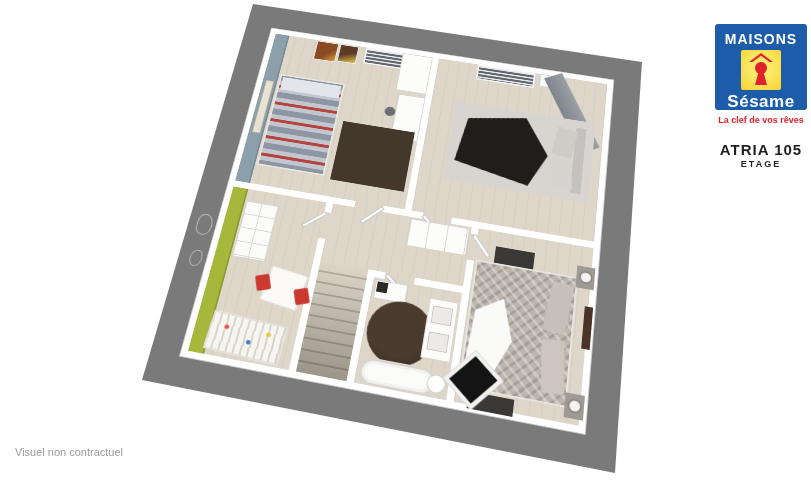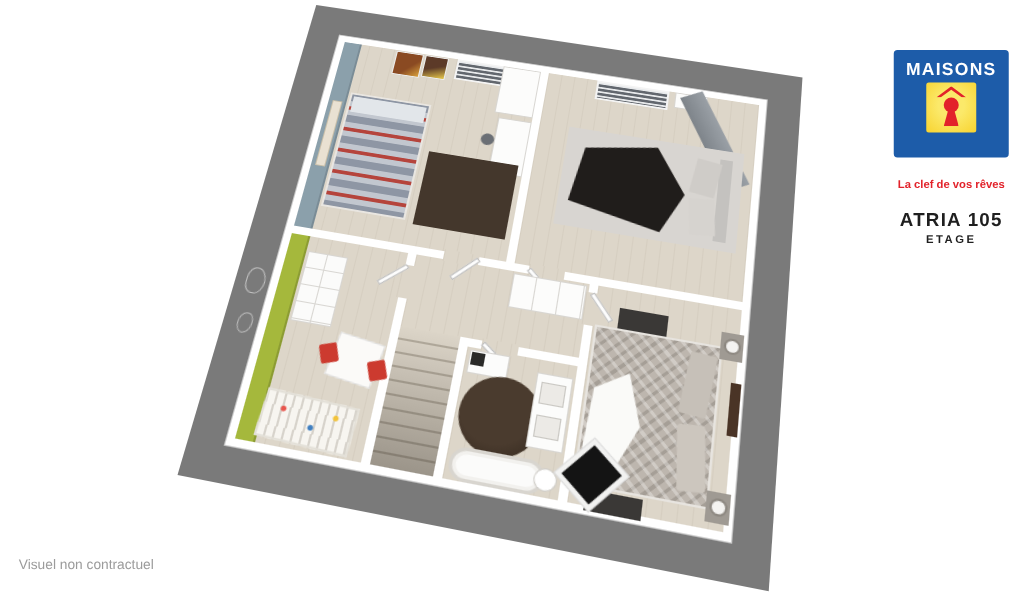--- a/index.html
+++ b/index.html
@@ -118,27 +118,28 @@
       <div class="abs" style="left:424px;top:298px;width:9px;height:48px;background:#4a3426"></div>
       <div class="abs" style="left:294px;top:378px;width:42px;height:46px;background:#f2f2f1;transform:rotate(40deg);box-shadow:0 0 0 1px #ddd"></div>
       <div class="abs" style="left:298px;top:382px;width:34px;height:38px;background:#141414;transform:rotate(40deg)"></div>
     </div>
 
     <div class="abs" style="left:10px;top:300px;width:18px;height:26px;border:1px solid rgba(255,255,255,0.55);border-radius:50% 60% 55% 45%"></div>
     <div class="abs" style="left:13px;top:345px;width:14px;height:20px;border:1px solid rgba(255,255,255,0.5);border-radius:55% 45% 60% 50%"></div>
   </div>
 
   <div style="position:absolute;left:702px;top:24px;width:118px;text-align:center">
-    <div style="position:relative;width:92px;height:86px;margin:16px auto;background:var(--brand-blue);border-radius:3px">
+    <div style="position:relative;width:92px;height:86px;margin:0 auto;background:var(--brand-blue);border-radius:3px">
       <div style="padding-top:7px;color:#fff;font-size:14px;font-weight:bold;letter-spacing:1px">MAISONS</div>
       <div style="position:relative;width:40px;height:40px;margin:3px auto 0;background:radial-gradient(circle at 50% 45%,#fbe96a 0 35%,var(--brand-yellow) 100%);border-radius:2px">
         <div style="position:absolute;left:8px;top:3px;width:24px;height:9px;background:var(--brand-red);clip-path:polygon(50% 0,100% 100%,86% 100%,50% 30%,14% 100%,0 100%)"></div>
         <div style="position:absolute;left:14px;top:12px;width:12px;height:12px;border-radius:50%;background:var(--brand-red)"></div>
         <div style="position:absolute;left:14px;top:21px;width:12px;height:14px;background:var(--brand-red);clip-path:polygon(32% 0,68% 0,100% 100%,0 100%)"></div>
       </div>
+      <div style="margin-top:2px;color:#fff;font-size:17px;font-weight:bold;letter-spacing:0.5px">Sésame</div>
     </div>
     <div style="margin-top:5px;color:var(--brand-red);font-size:9px;font-weight:bold">La clef de vos rêves</div>
     <div style="margin-top:16px;color:var(--text-dark);font-size:15px;font-weight:bold;letter-spacing:1px">ATRIA 105</div>
     <div style="margin-top:1px;color:var(--text-dark);font-size:9px;font-weight:bold;letter-spacing:2px">ETAGE</div>
   </div>
 
   <div style="position:absolute;left:15px;top:446px;color:var(--muted-gray);font-size:11px">Visuel non contractuel</div>
 </div>
 
 </body></html>

